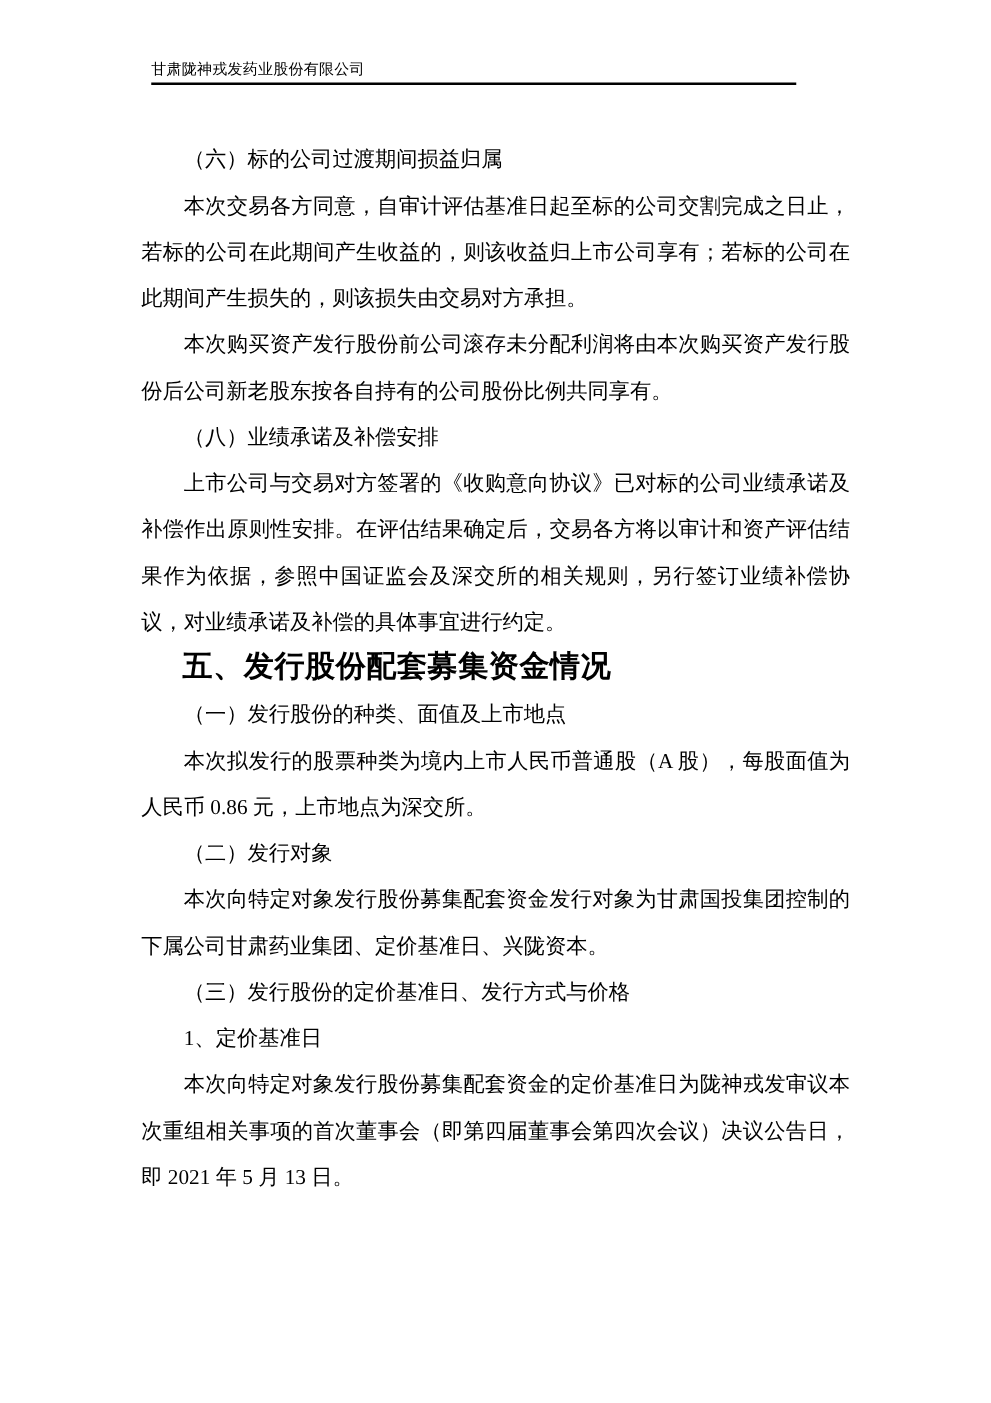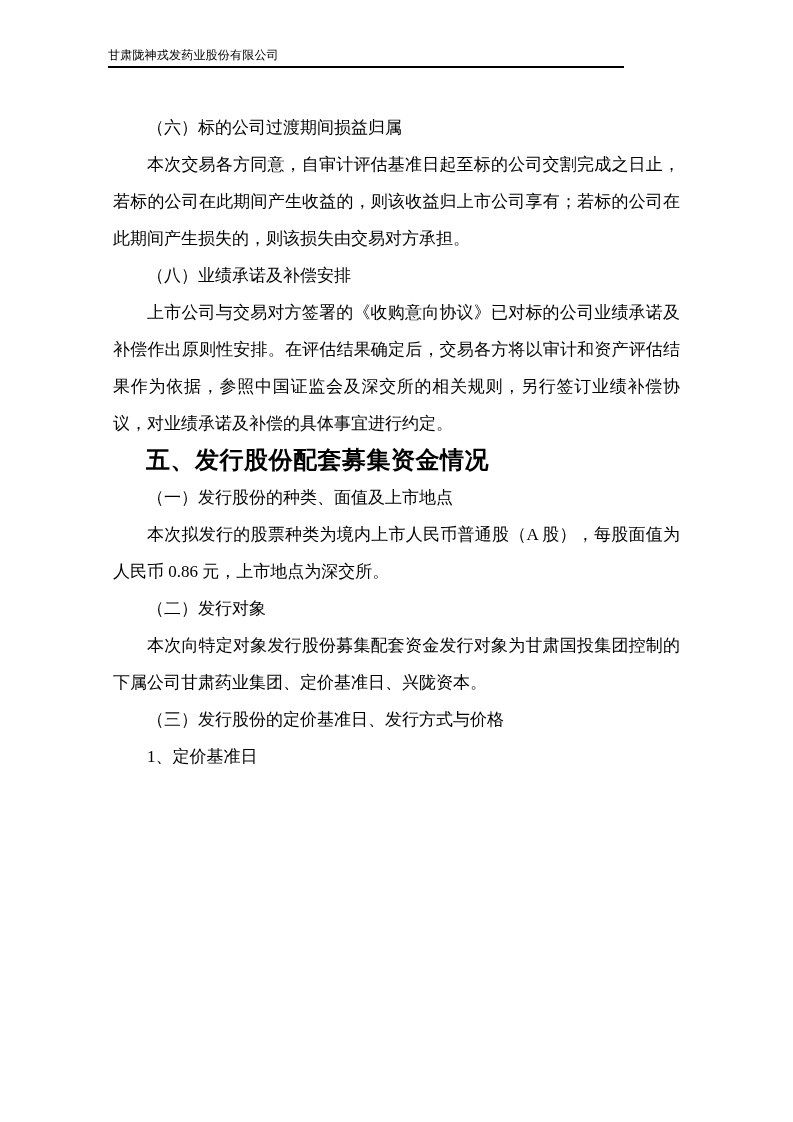--- a/index.html
+++ b/index.html
@@ -9,21 +9,21 @@
     height: 1122px;
     margin: 0 auto;
     background: #ffffff;
     color: #000000;
     font-family: "Liberation Serif", "DejaVu Serif", serif;
     overflow: hidden;
     box-sizing: border-box;
   }
   .doc-header {
     position: absolute;
-    left: 108px;
+    left: 121px;
     top: 47px;
     width: 516px;
     font-size: 12px;
     line-height: 16px;
     white-space: nowrap;
     border-bottom: 2px solid #000000;
     padding-bottom: 3px;
     display: flex;
     letter-spacing: 0.2px;
   }
@@ -60,24 +60,26 @@
 <div class="page">
 
   <header class="doc-header">
     <span class="header-company">甘肃陇神戎发药业股份有限公司</span>
   </header>
 
   <main class="doc-body">
 
   <h3 class="subheading">（六）标的公司过渡期间损益归属</h3>
       <p class="paragraph">本次交易各方同意，自审计评估基准日起至标的公司交割完成之日止，若标的公司在此期间产生收益的，则该收益归上市公司享有；若标的公司在此期间产生损失的，则该损失由交易对方承担。</p>
+      <p class="paragraph">本次购买资产发行股份前公司滚存未分配利润将由本次购买资产发行股份后公司新老股东按各自持有的公司股份比例共同享有。</p>
       <h3 class="subheading">（八）业绩承诺及补偿安排</h3>
       <p class="paragraph">上市公司与交易对方签署的《收购意向协议》已对标的公司业绩承诺及补偿作出原则性安排。在评估结果确定后，交易各方将以审计和资产评估结果作为依据，参照中国证监会及深交所的相关规则，另行签订业绩补偿协议，对业绩承诺及补偿的具体事宜进行约定。</p>
       <h2 class="heading">五、发行股份配套募集资金情况</h2>
       <h3 class="subheading">（一）发行股份的种类、面值及上市地点</h3>
       <p class="paragraph">本次拟发行的股票种类为境内上市人民币普通股（A 股），每股面值为人民币 0.86 元，上市地点为深交所。</p>
       <h3 class="subheading">（二）发行对象</h3>
       <p class="paragraph">本次向特定对象发行股份募集配套资金发行对象为甘肃国投集团控制的下属公司甘肃药业集团、定价基准日、兴陇资本。</p>
       <h3 class="subheading">（三）发行股份的定价基准日、发行方式与价格</h3>
       <h3 class="subheading_numbered">1、定价基准日</h3>
+      <p class="paragraph">本次向特定对象发行股份募集配套资金的定价基准日为陇神戎发审议本次重组相关事项的首次董事会（即第四届董事会第四次会议）决议公告日，即 2021 年 5 月 13 日。</p>
     </main>
 
 </div>
 
 </body></html>

